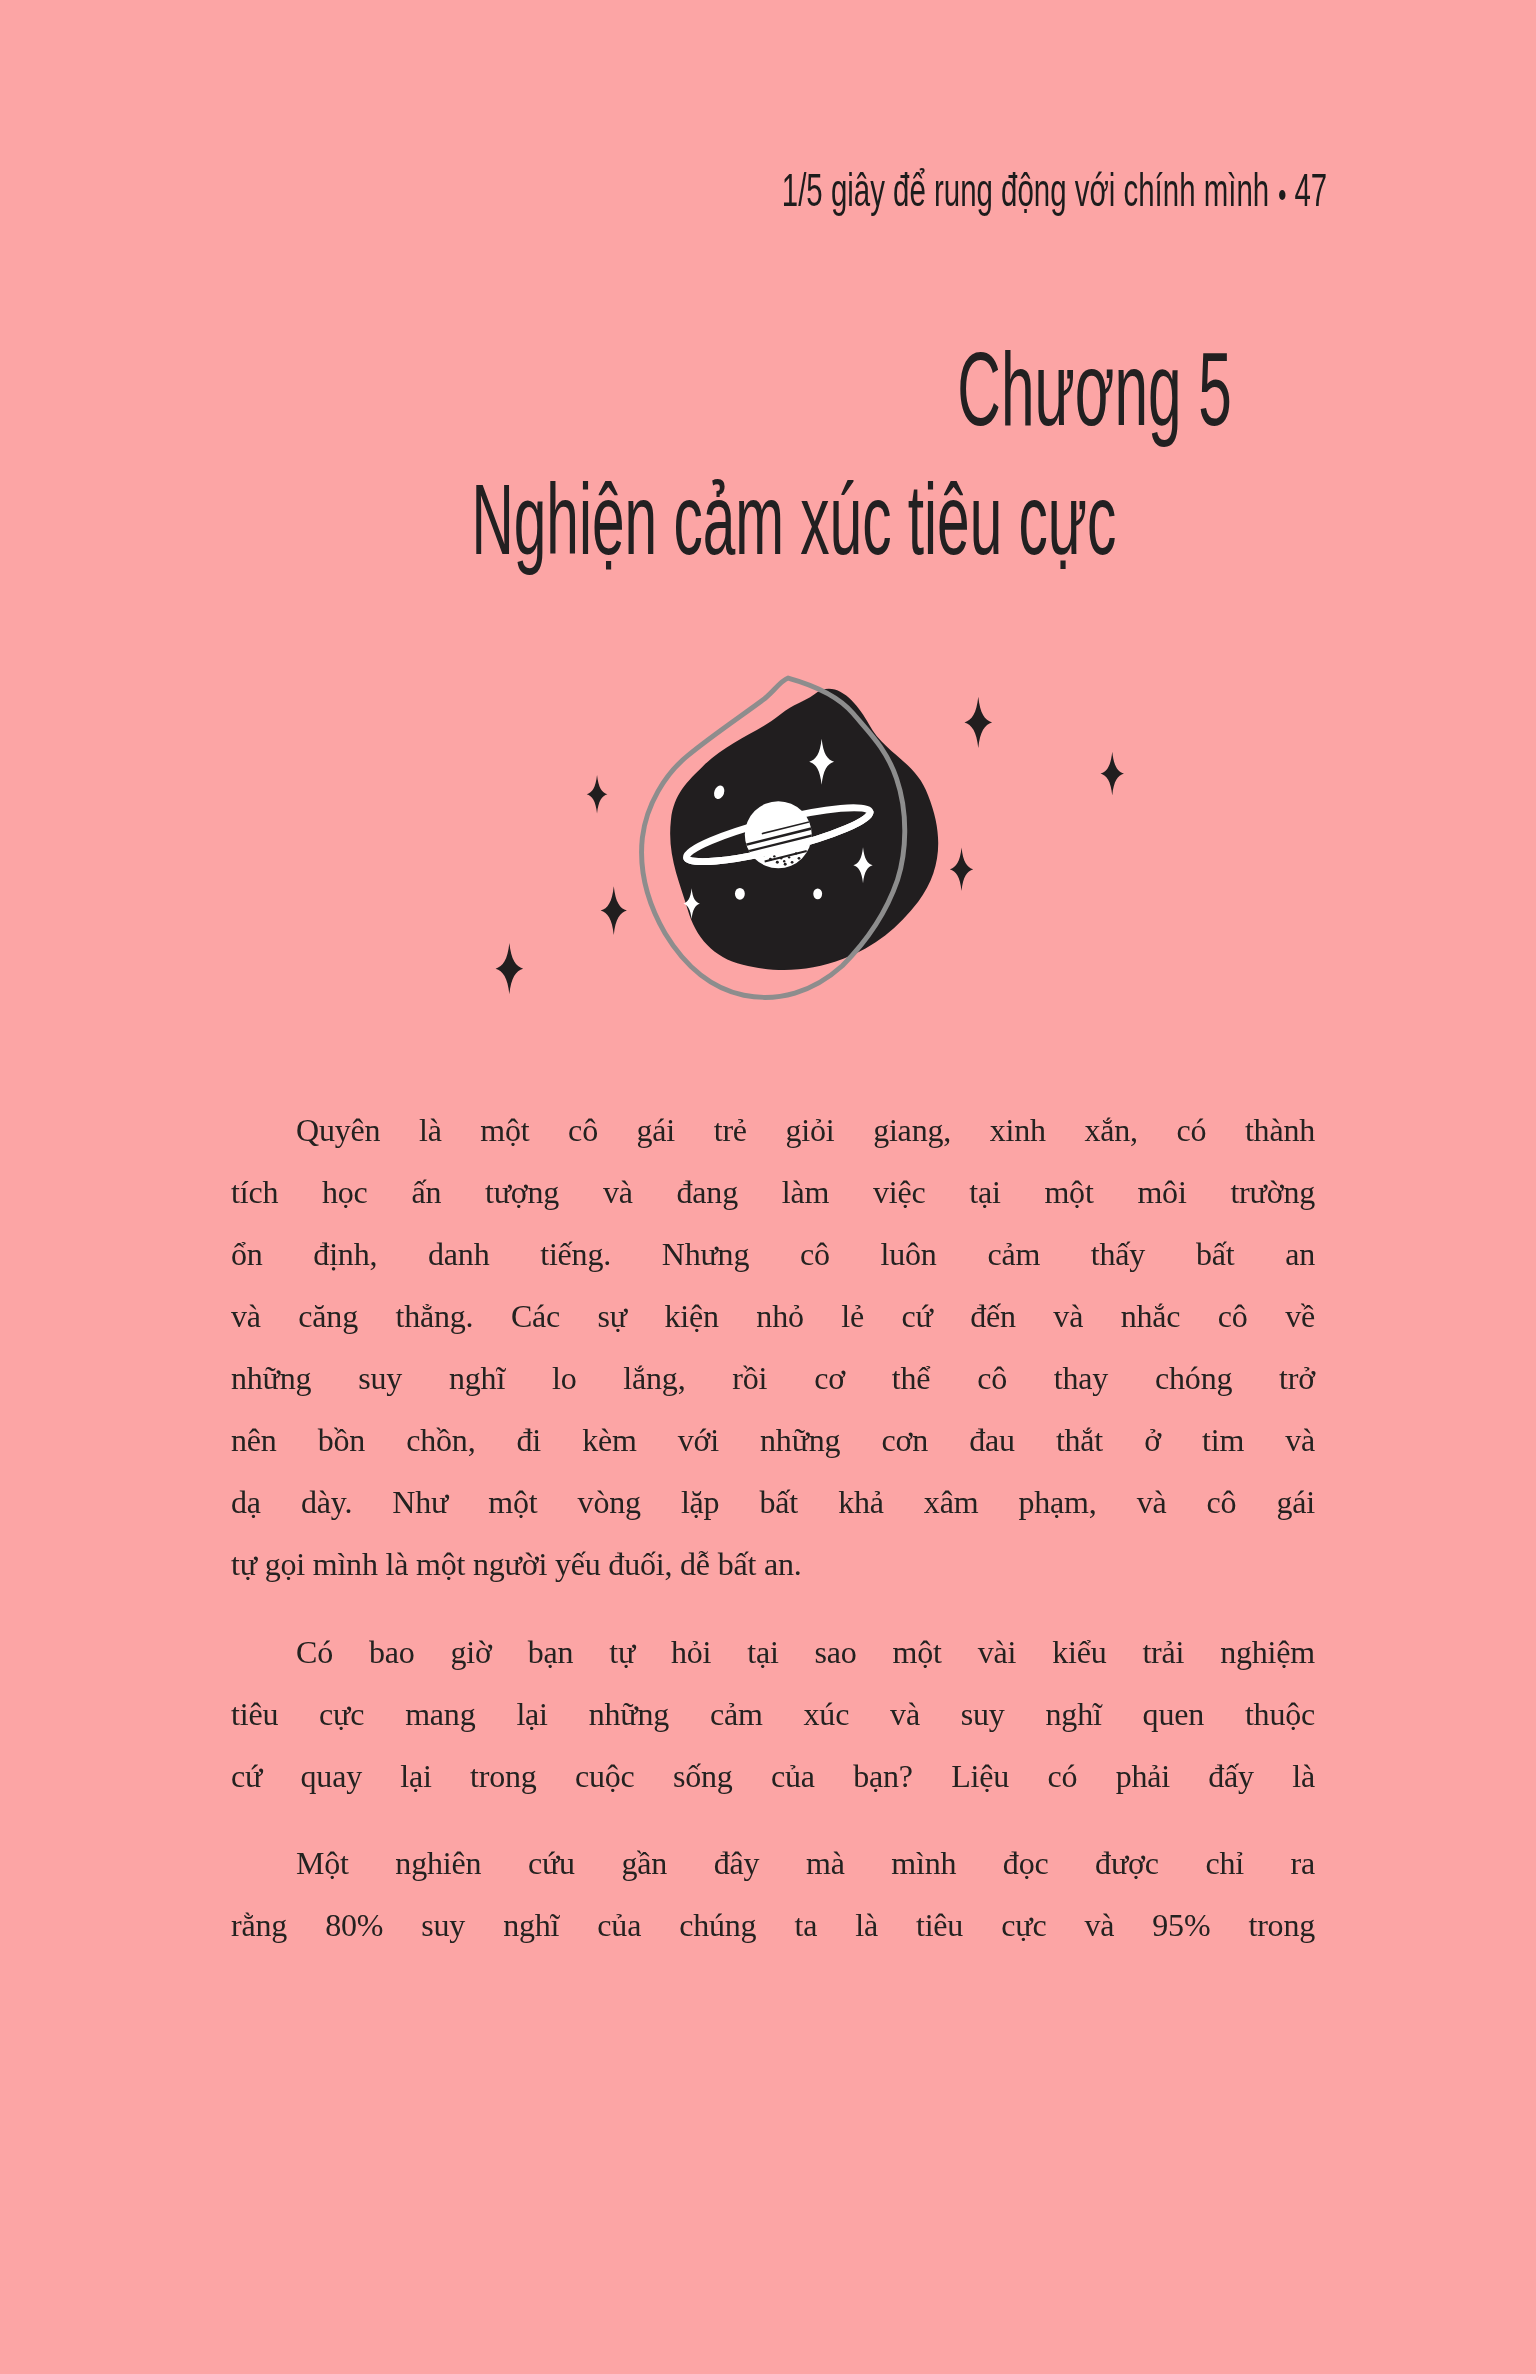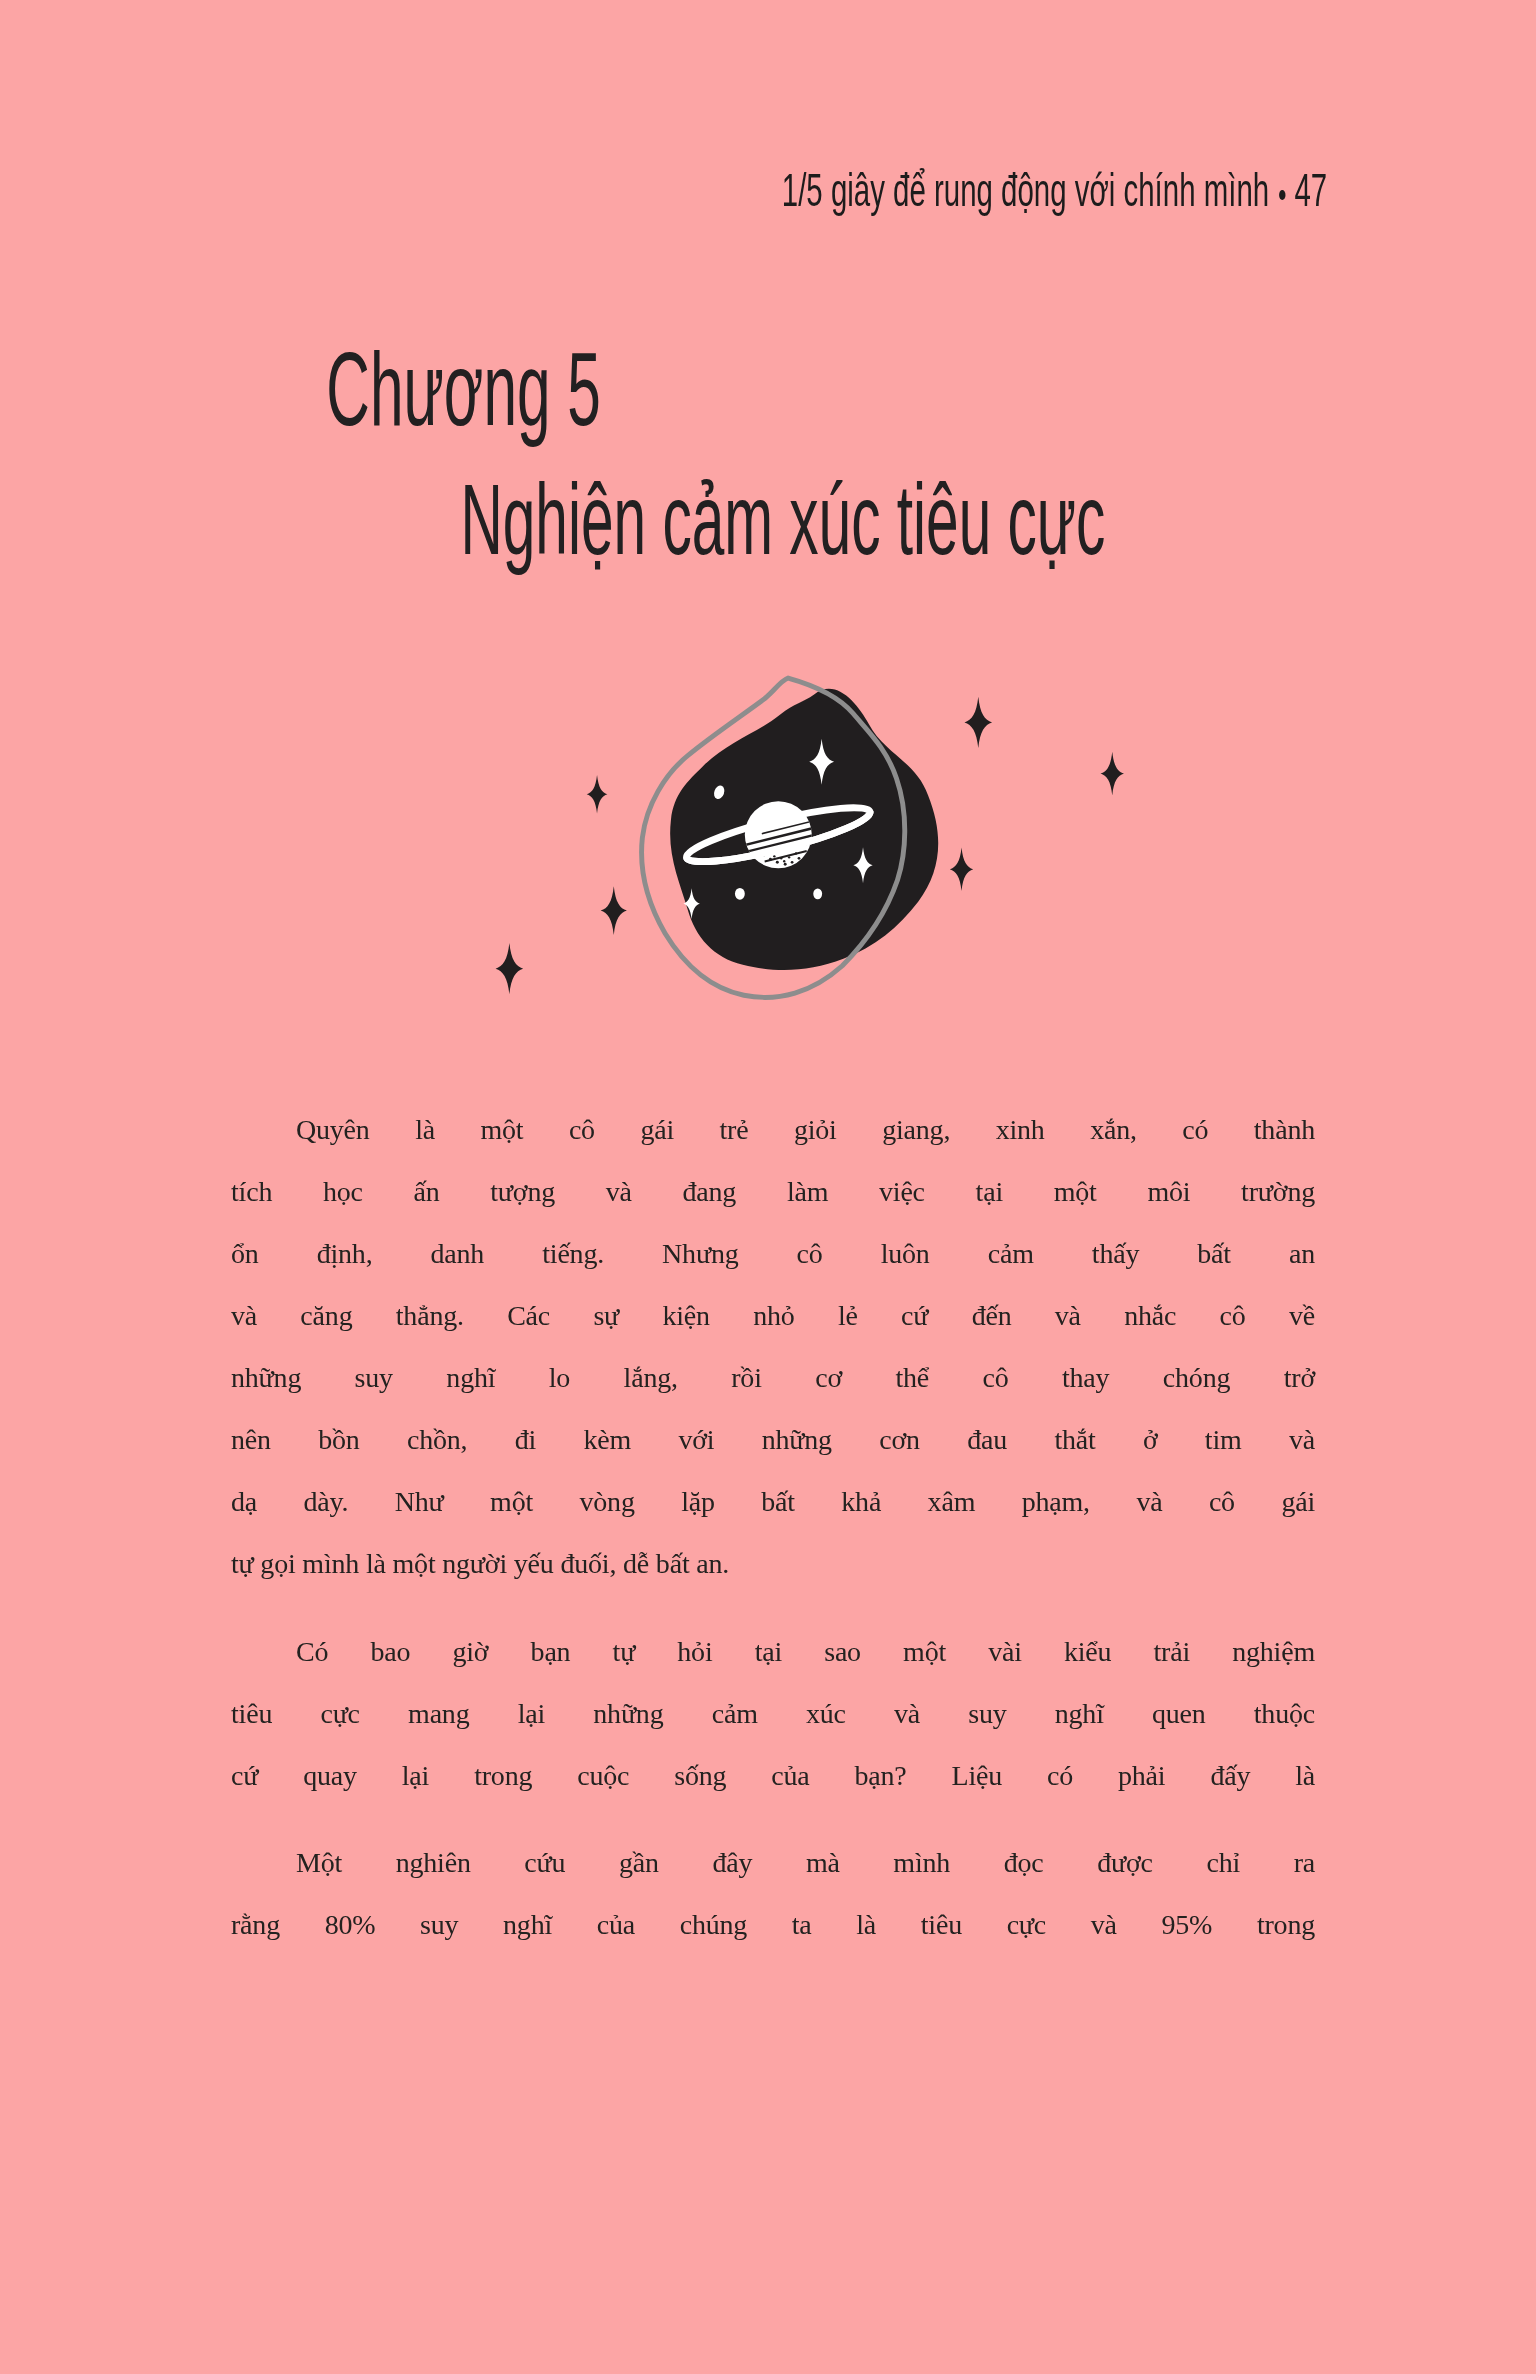--- a/index.html
+++ b/index.html
@@ -25,38 +25,38 @@
   }
   .rh-inner { display:inline-block; transform: scaleX(0.64); transform-origin: 100% 50%; }
   .rh-dot {
     display:inline-block; width:9.9px; height:9.9px; border-radius:50%;
     background:#1d1c1c; margin: 0 13.8px 5.9px 15.8px; vertical-align: baseline;
   }
 
   
   .chapter-label, .chapter-title {
     position: absolute;
-    left: 227px; width: 1093px;
-    text-align: left;
+    left: 238px; width: 1093px;
+    text-align: right;
     font-family: "Liberation Sans", sans-serif;
     color: #222021;
     white-space: nowrap;
   }
   .chapter-label { top: 331px; font-size: 104px; line-height: 116px; }
   .chapter-title { top: 461px; font-size: 101px; line-height: 116px; }
   .cond { display:inline-block; transform: scaleX(0.58); transform-origin: 50% 50%; }
 
   
   .illustration { position:absolute; left:463px; top:616px; }
 
   
   .body-text {
     position: absolute;
     left: 231px; top: 1099px; width: 1084px;
-    font-size: 28px; line-height: 62px;
+    font-size: 32px; line-height: 62px;
     letter-spacing: -0.2px;
     color: #242220;
   }
   .paragraph { margin: 0; }
   .paragraph + .paragraph { margin-top: 25.6px; }
   .line { text-align: justify; text-align-last: justify; }
   .line:first-child { text-indent: 65px; }
   .line-end { text-align-last: left; }
 </style>
 </head>

